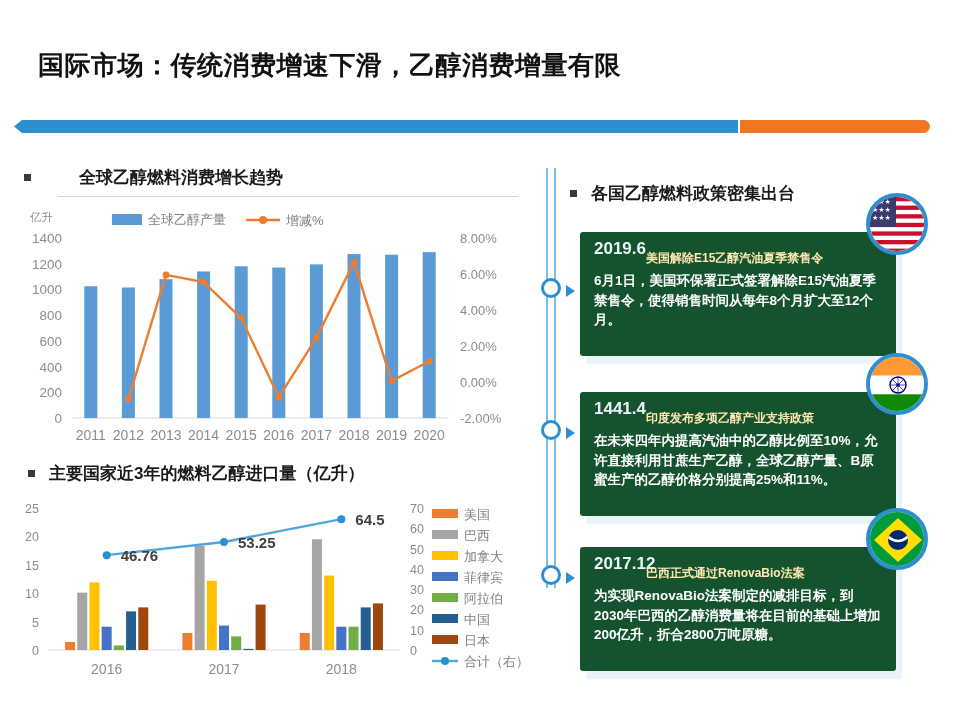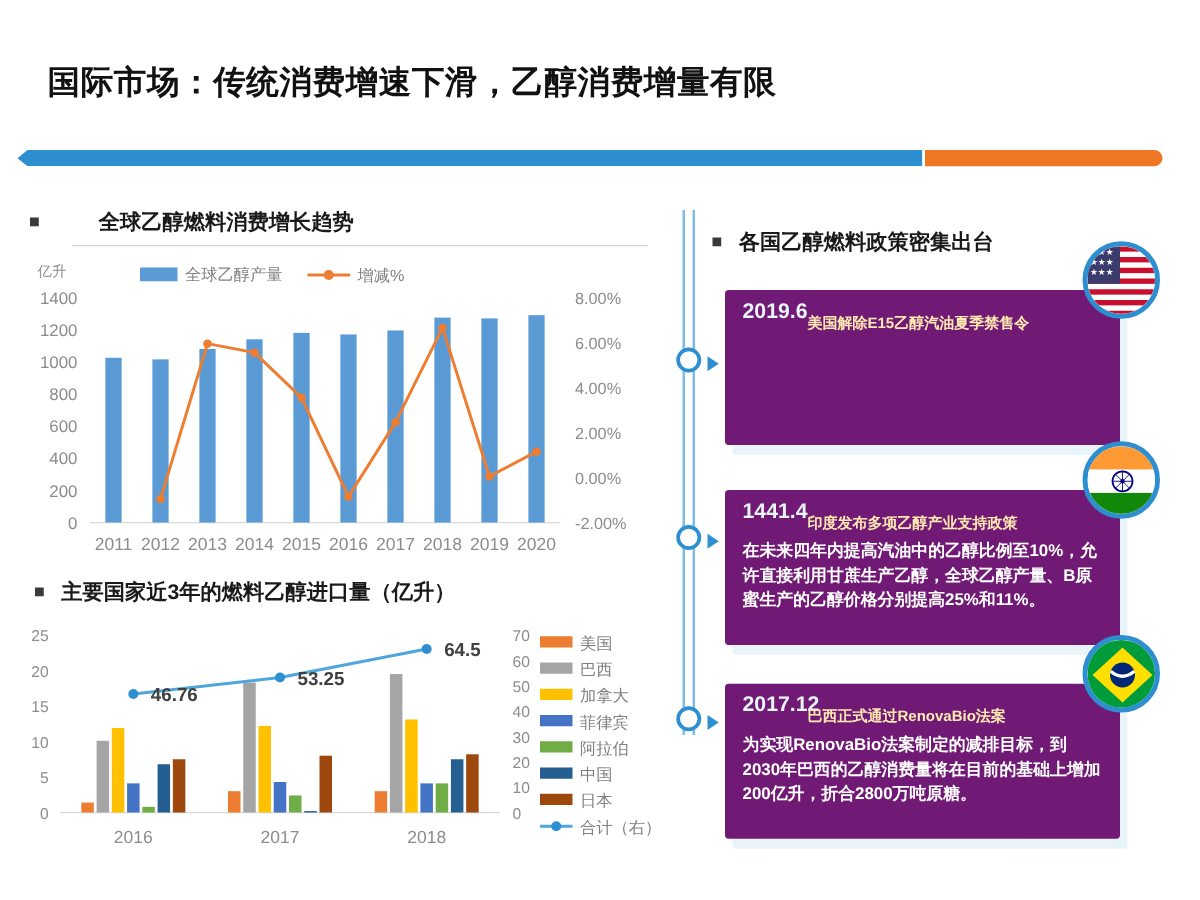--- a/index.html
+++ b/index.html
@@ -50,21 +50,21 @@
     border: 3px solid #2e8fd0; background: #fff; left: 541px;
   }
   .tl-arrow {
     position: absolute; width: 0; height: 0; left: 566px;
     border-top: 6px solid transparent; border-bottom: 6px solid transparent;
     border-left: 9px solid #2e8fd0;
   }
 
   
   .card {
-    position: absolute; background: #701a75; color: #fff;
+    position: absolute; background: #14532d; color: #fff;
     border-radius: 3px; padding: 8px 14px 12px 14px;
   }
   .card-shadow {
     position: absolute; background: #e8f3fa; border-radius: 3px;
   }
   .card-year { font-size: 17px; font-weight: bold; color: #eaf4fb; line-height: 1.1; }
   .card-head {
     font-size: 12px; font-weight: bold; color: #ffe9b0;
     margin-top: -8px; margin-left: 52px; line-height: 1.3;
   }
@@ -235,20 +235,21 @@
   <div class="tl-arrow" style="top:285px;"></div>
   <div class="tl-node" style="top:420px;"></div>
   <div class="tl-arrow" style="top:427px;"></div>
   <div class="tl-node" style="top:565px;"></div>
   <div class="tl-arrow" style="top:572px;"></div>
 
   <div class="card-shadow" style="left:586px; top:240px; width:316px; height:124px;"></div>
   <div class="card" style="left:580px; top:232px; width:316px; height:124px;">
     <div class="card-year">2019.6</div>
     <div class="card-head">美国解除E15乙醇汽油夏季禁售令</div>
+    <div class="card-body">6月1日，美国环保署正式签署解除E15汽油夏季禁售令，使得销售时间从每年8个月扩大至12个月。</div>
   </div>
   <div class="flag" style="left:866px; top:193px;">
     <svg width="56" height="56" viewBox="0 0 56 56">
       <rect width="56" height="56" fill="#ffffff"></rect>
       <g fill="#c8102e">
         <rect y="0" width="56" height="4.3"></rect>
           <rect y="8.6" width="56" height="4.3"></rect>
         <rect y="17.2" width="56" height="4.3"></rect>
           <rect y="25.8" width="56" height="4.3"></rect>
         <rect y="34.4" width="56" height="4.3"></rect>

